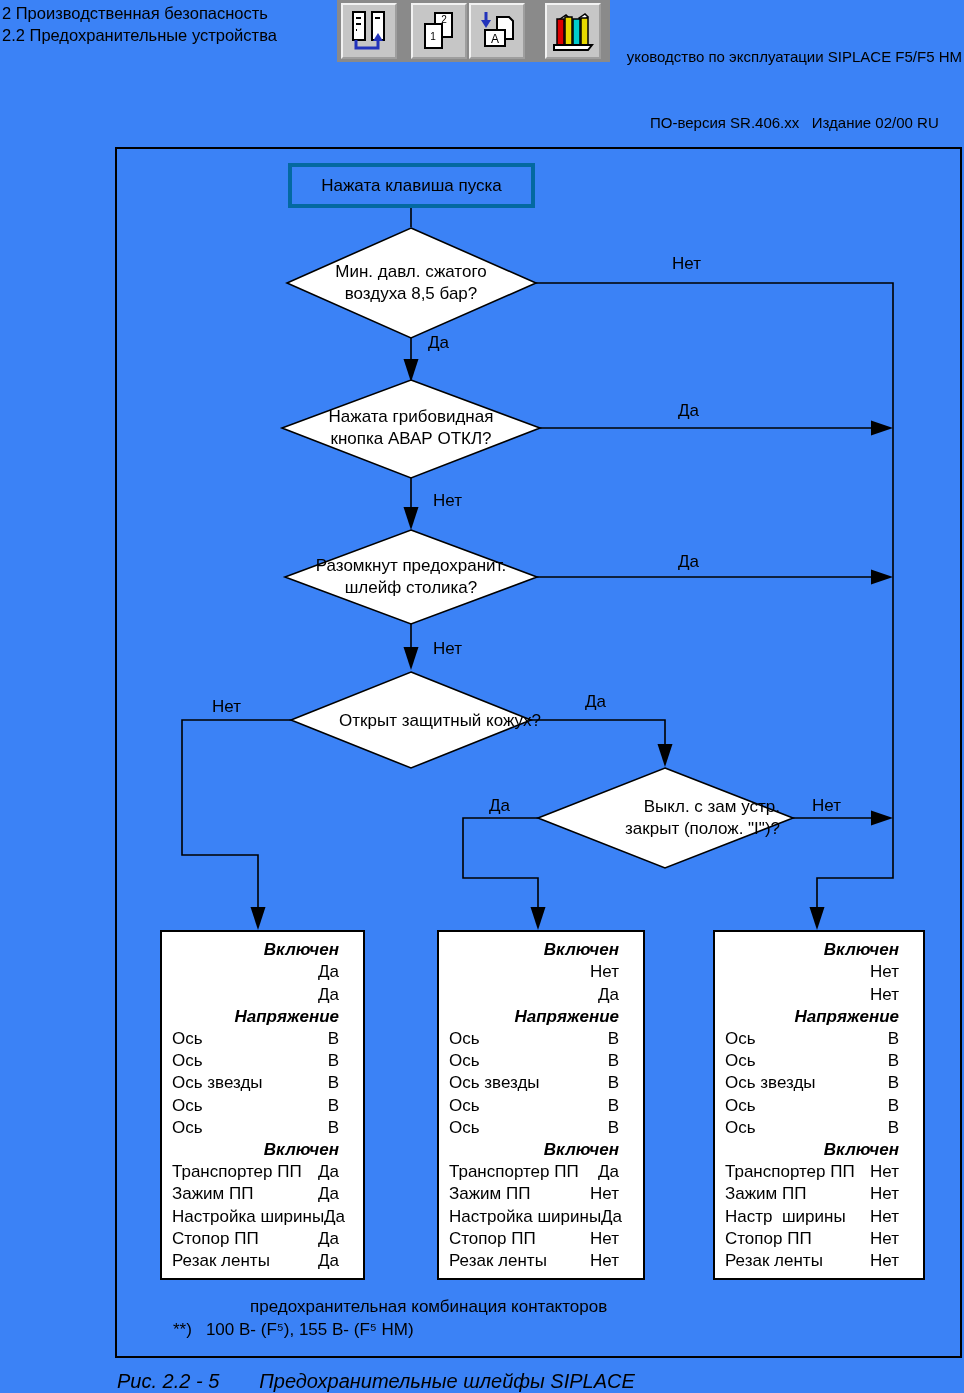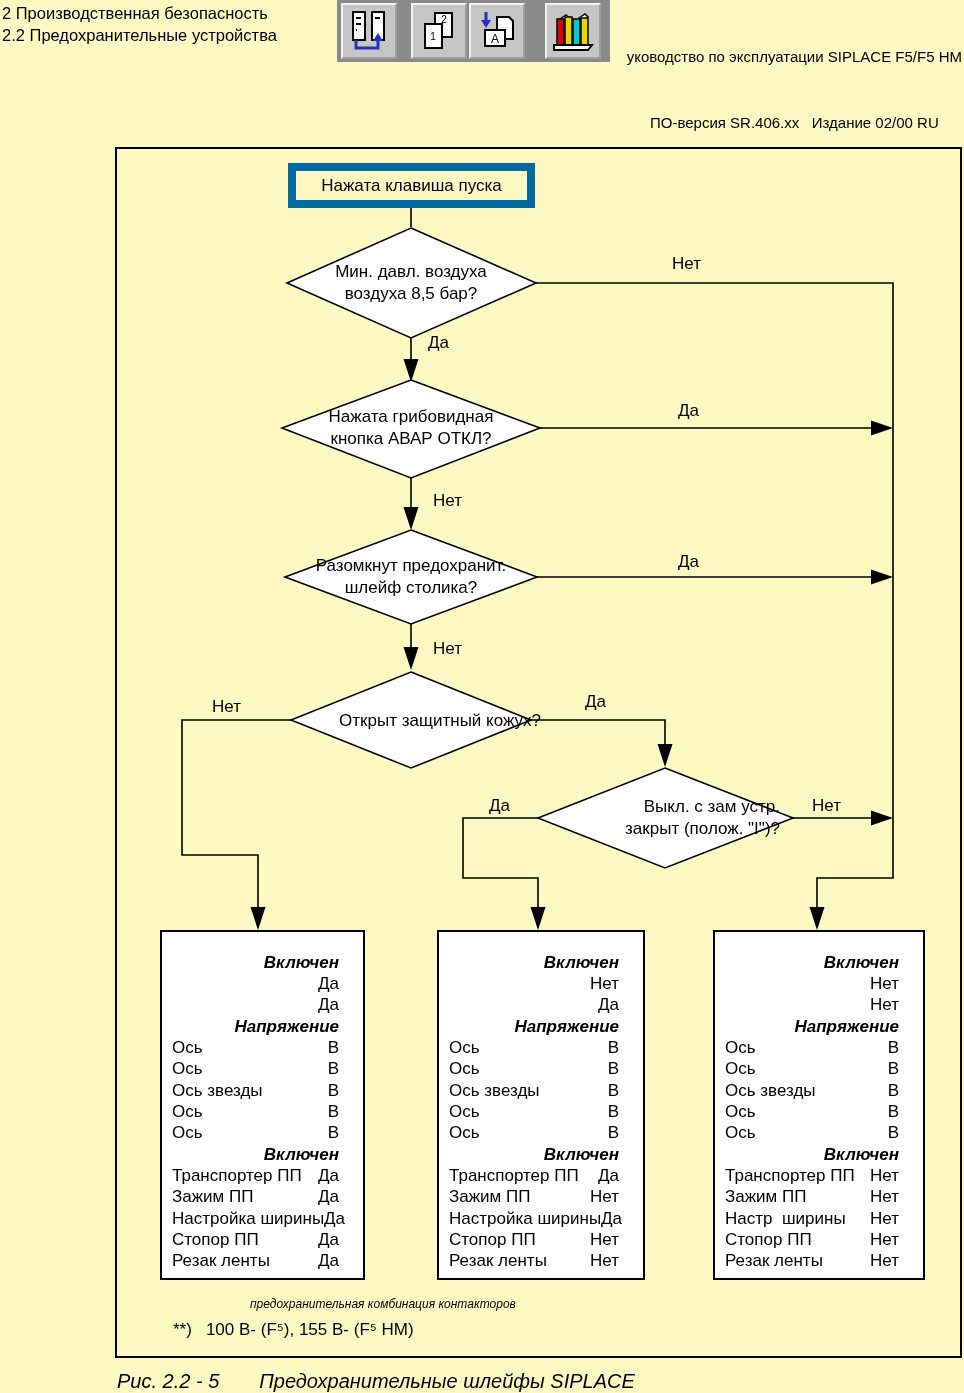--- a/index.html
+++ b/index.html
@@ -1,46 +1,46 @@
 <!DOCTYPE html>
 <html><head>
 <meta charset="utf-8">
 <style>
   * { margin:0; padding:0; box-sizing:border-box; }
   body { background:#ffffff; font-family:"Liberation Sans", sans-serif; color:#000; }
-  #page { position:relative; width:964px; height:1393px; background:#fef9c3; overflow:hidden; }
+  #page { position:relative; width:964px; height:1393px; background:#3b82f6; overflow:hidden; }
 
   
   .hdr-left { position:absolute; left:2px; top:2px; font-size:16.5px; line-height:22px; }
   .hdr-right { position:absolute; right:2px; top:2px; font-size:15px; line-height:22px; text-align:center; white-space:pre; }
   .toolbar { position:absolute; left:337px; top:0; width:273px; height:62px; background:#8a8a8a; }
   .tbtn { position:absolute; top:3px; width:56px; height:56px; background:#c6c6c6;
           border:2px outset #f2f2f2; display:flex; align-items:center; justify-content:center; }
   .tbtn svg { display:block; }
 
   
   .frame { position:absolute; left:115px; top:147px; width:847px; height:1211px; border:2px solid #000; }
 
   
   svg.wires { position:absolute; left:0; top:0; width:964px; height:1393px; }
-  .startbox { position:absolute; left:288px; top:163px; width:247px; height:45px; border:8px solid #0369a1;
+  .startbox { position:absolute; left:288px; top:163px; width:247px; height:45px; border:4px solid #0369a1;
               display:flex; align-items:center; justify-content:center; font-size:17px; }
   .dtext { position:absolute; text-align:center; font-size:17px; line-height:22px; }
   .elabel { position:absolute; font-size:17px; }
 
   
   .stable { position:absolute; top:930px; height:350px; border:2px solid #000; background:#fff;
-            padding:20px 24px 6px 10px; display:flex; flex-direction:column; }
+            padding:7px 24px 6px 10px; display:flex; flex-direction:column; }
   .trow { height:22.35px; display:flex; justify-content:space-between; align-items:center; font-size:17px; }
   .trow span { white-space:pre; }
   .tvalue { text-align:right; }
   .thdr { font-weight:bold; font-style:italic; }
 
   
-  .fn1 { position:absolute; left:250px; top:1297px; font-size:12px;font-style:italic; }
+  .fn1 { position:absolute; left:250px; top:1297px; font-size:17px; }
   .fn2 { position:absolute; left:173px; top:1320px; font-size:17px; white-space:pre; }
   .caption { position:absolute; left:117px; top:1370px; font-size:20px; font-style:italic; }
   .caption .figno { margin-right:40px; }
 </style>
 </head>
 <body>
 
 <div id="page">
 
   <div class="hdr-left">
@@ -131,21 +131,21 @@
       <polygon points="411,672 531,720 411,768 291,720"></polygon>
       <polygon points="665,768 793,818 665,868 538,818"></polygon>
     </g>
   </svg>
 
   <div class="startbox">
     <span>Нажата клавиша пуска</span>
   </div>
 
   <div class="dtext" style="left:296px; top:261px; width:230px;">
-    <div>Мин. давл. воздуха</div>
+    <div>Мин. давл. сжатого</div>
     <div>воздуха 8,5 бар?</div>
   </div>
   <div class="dtext" style="left:296px; top:406px; width:230px;">
     <div>Нажата грибовидная</div>
     <div>кнопка АВАР ОТКЛ?</div>
   </div>
   <div class="dtext" style="left:291px; top:555px; width:240px;">
     <div>Разомкнут предохранит.</div>
     <div>шлейф столика?</div>
   </div>

